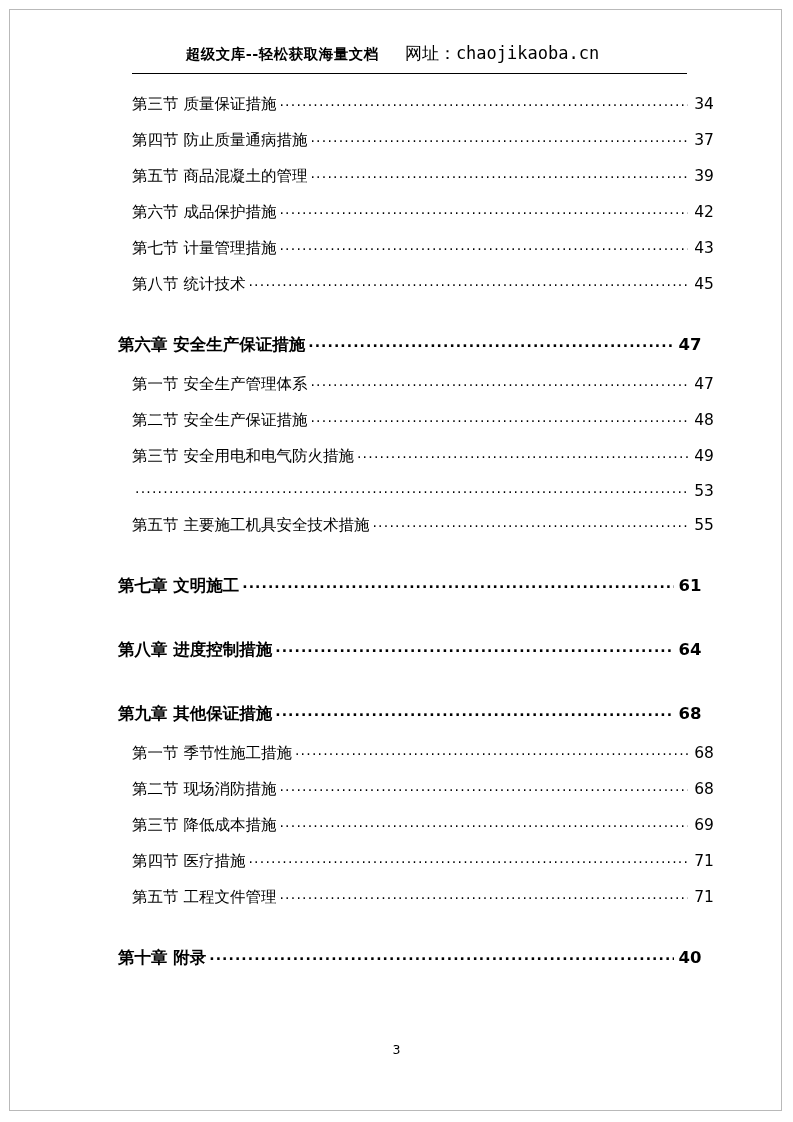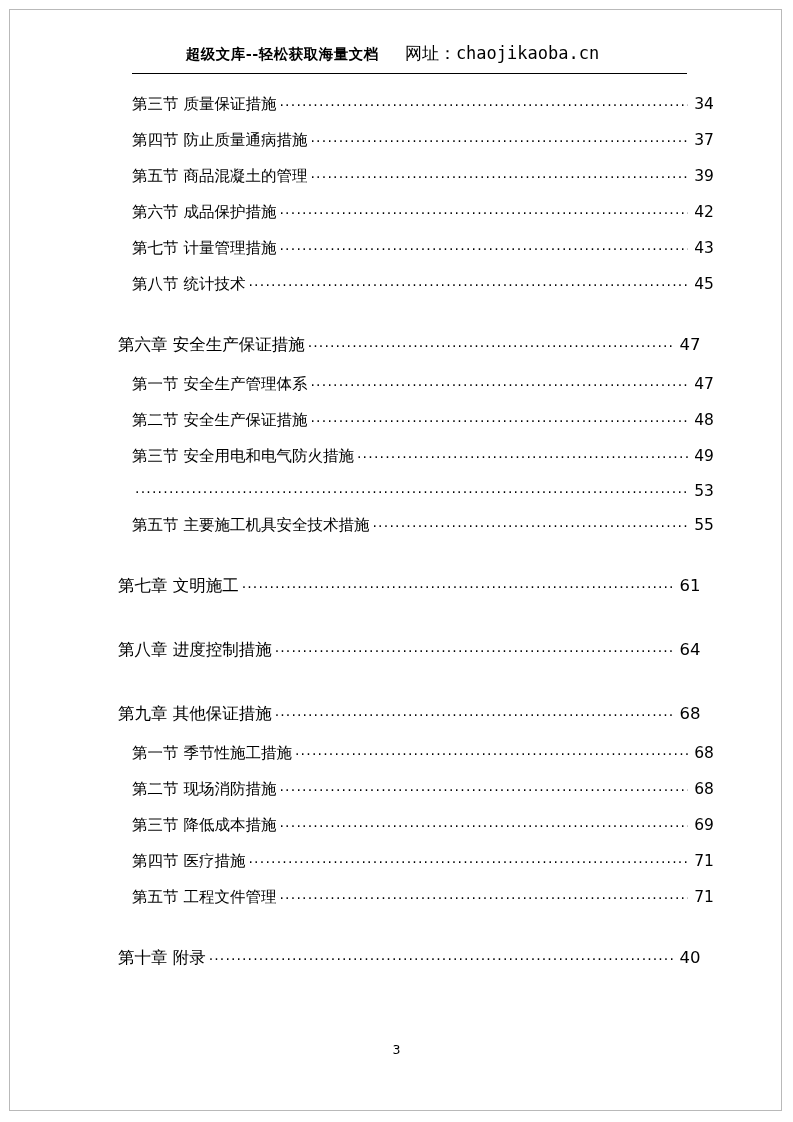--- a/index.html
+++ b/index.html
@@ -76,21 +76,21 @@
   }
   .lvl2 {
     font-family: "DejaVu Sans", sans-serif;
     font-size: 15.5px;
     color: #000;
     padding: 7.5px 0;
     padding-left: 32px;
   }
   .lvl1 {
     font-family: "DejaVu Sans", sans-serif;
-    font-weight: normal;
+    font-weight: bold;
     font-size: 16.5px;
     color: #000;
     padding: 10px 0;
     padding-left: 18px;
   }
   .toc-row .label {
     flex: 0 0 auto;
   }
   .toc-row .dots {
     flex: 1 1 auto;

